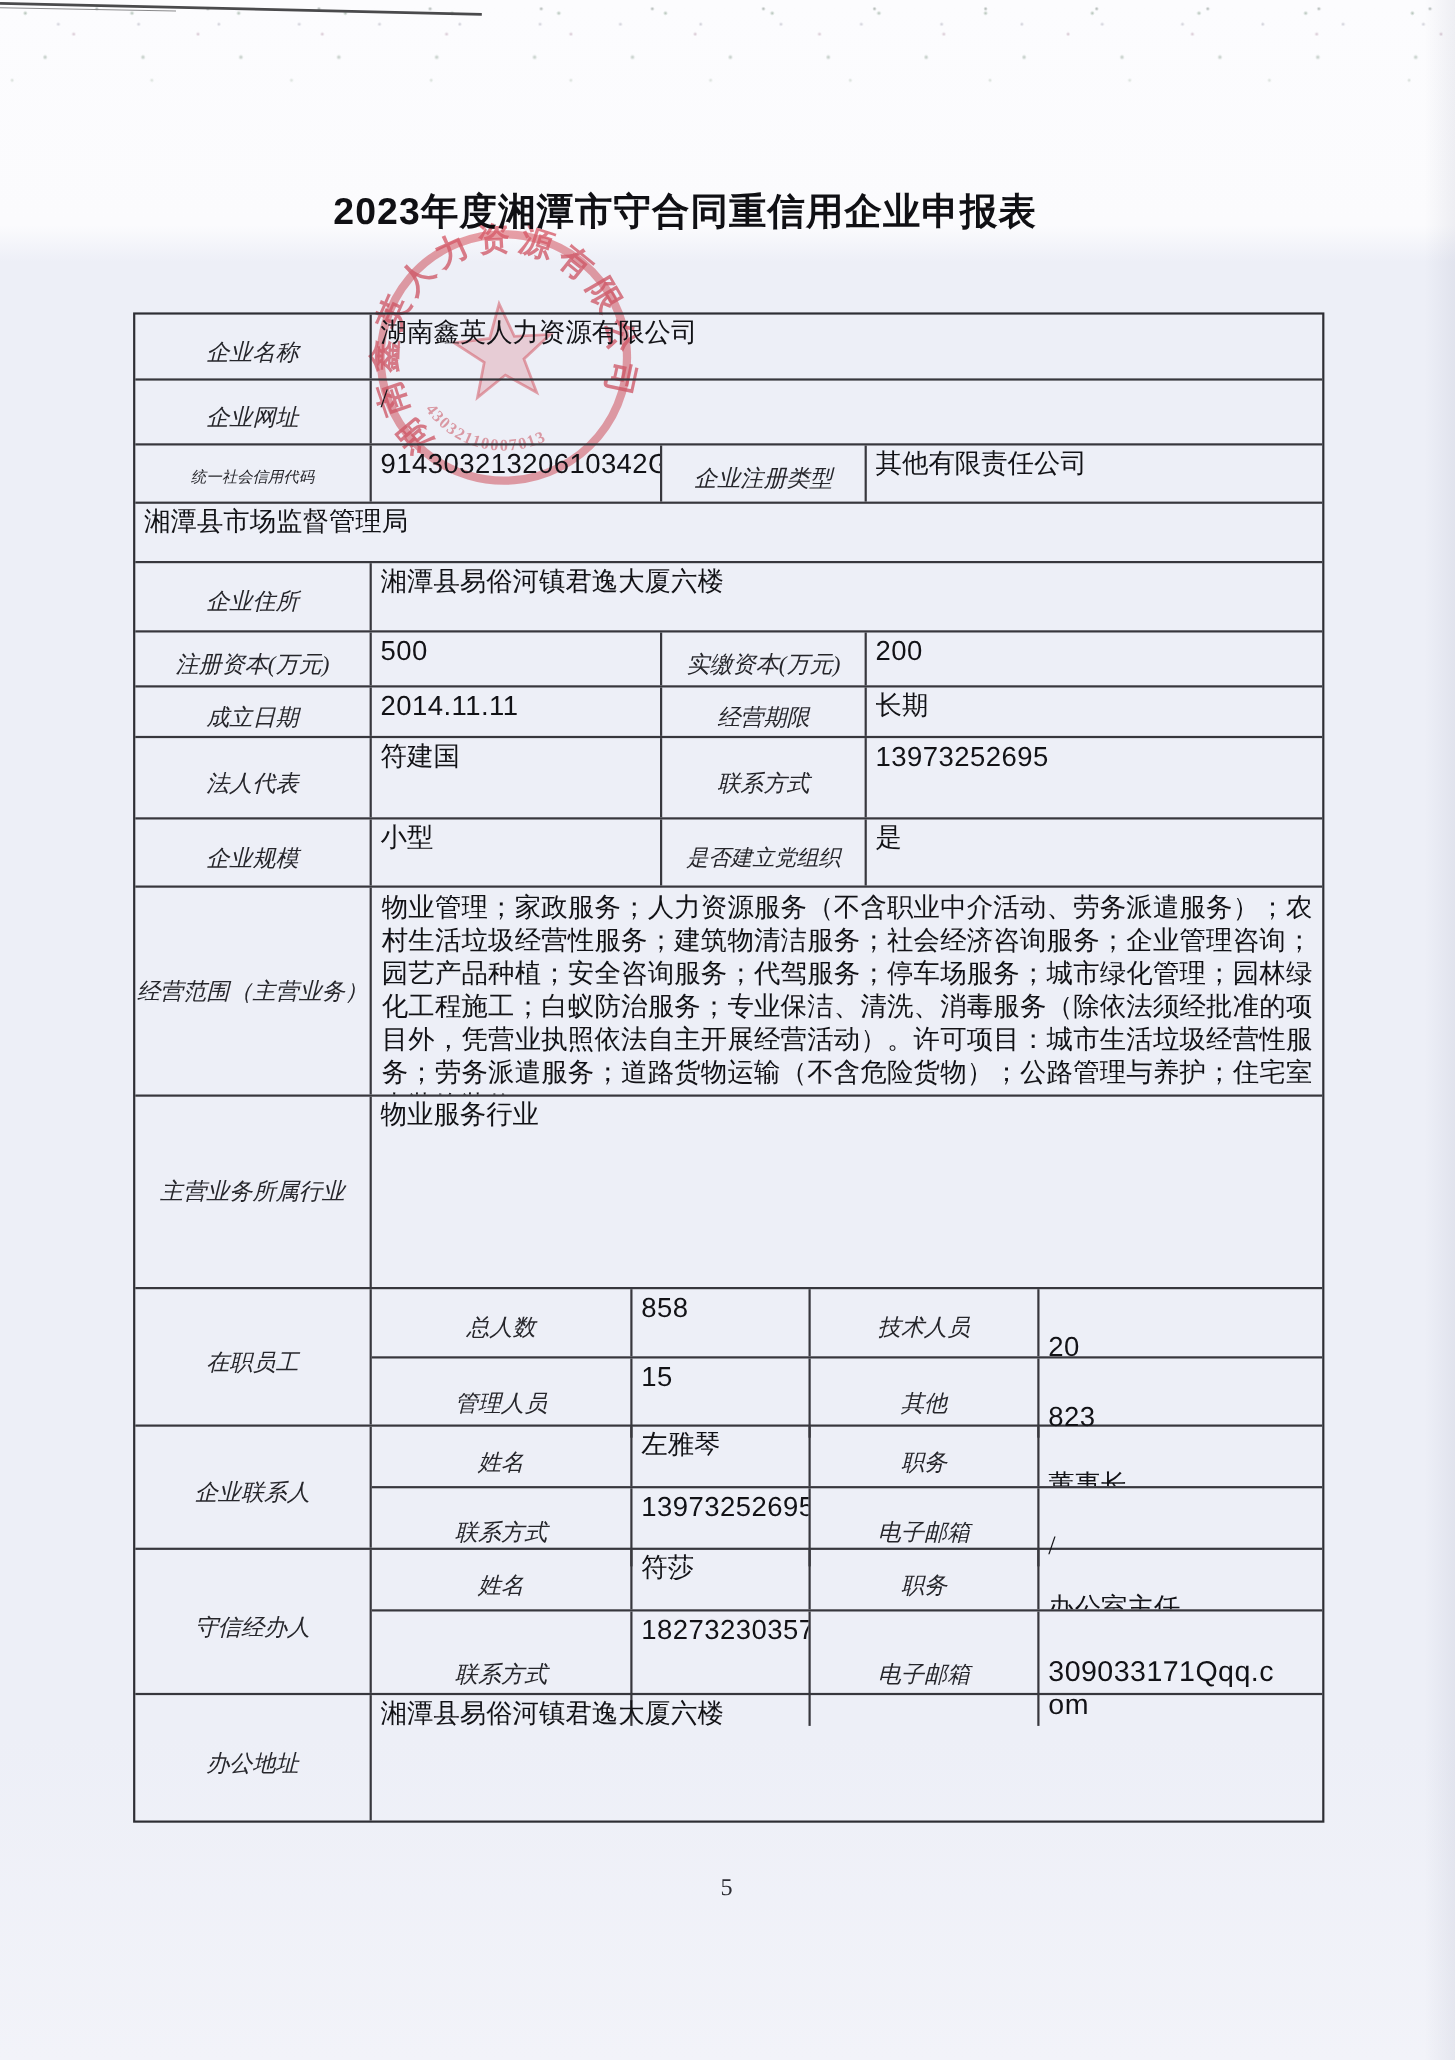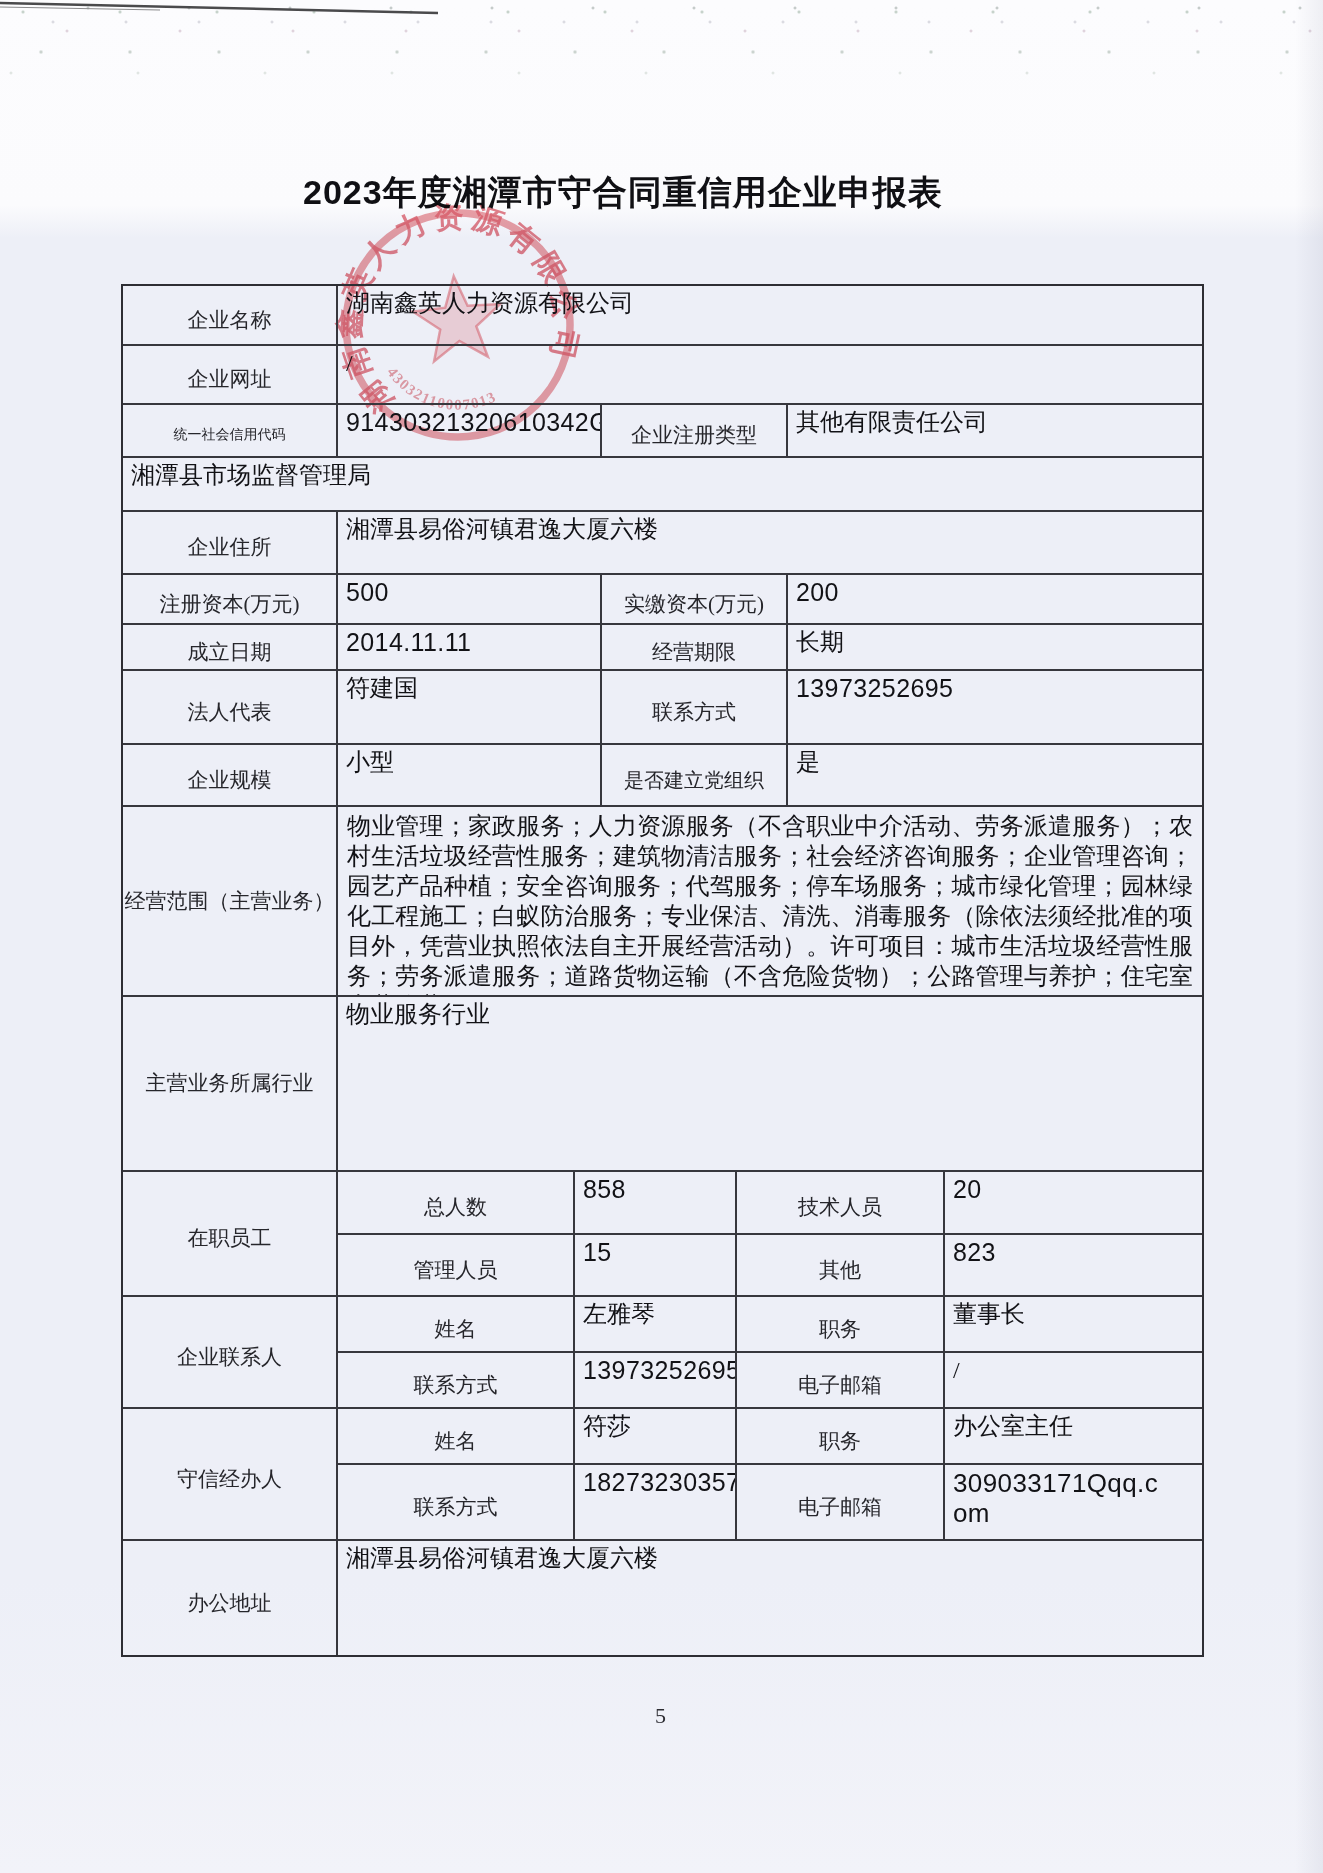--- a/index.html
+++ b/index.html
@@ -30,33 +30,33 @@
     transform:rotate(-5deg);pointer-events:none;}
   .stamp text{font-family:"Liberation Serif","DejaVu Serif",serif;font-weight:bold;}
   
   .tbl{position:absolute;left:121px;top:284px;width:1083px;box-sizing:border-box;
     border:2.5px solid #2e2e34;color:#17171a;}
   .tr{display:flex;box-sizing:border-box;border-bottom:2px solid #37373d;}
   .tr:last-child{border-bottom:none;}
   .td{box-sizing:border-box;border-right:2px solid #37373d;overflow:hidden;}
   .td.last{border-right:none;}
   .lbl{display:flex;align-items:center;justify-content:center;text-align:center;
-    padding-top:9px;font-size:21px;color:#26262b;line-height:26px;}
+    padding-top:9px;font-size:21px;color:#26262b;line-height:26px;font-style:italic;}
   .lbl.two{line-height:37px;padding-top:0;}
   .val{padding:3px 8px;font-size:24px;line-height:29px;color:#121216;}
   .num{font-family:"Liberation Sans","DejaVu Sans",sans-serif;font-size:25px;letter-spacing:.4px;}
   .w1{width:215px;flex:none;}
   .wA{flex:1;}
   .wB2{width:264px;flex:none;}
   .wB3{width:186px;flex:none;}
   .wB4{flex:1;}
   .c2{width:237px;flex:none;}
   .c3{width:162px;flex:none;}
   .c4{width:208px;flex:none;}
-  .c5{flex:1;}
+  .c5{flex:1;margin-top:36px;}
   .subcol{flex:1;display:flex;flex-direction:column;}
   .subrow{display:flex;box-sizing:border-box;border-bottom:2px solid #37373d;}
   .subrow:last-child{border-bottom:none;}
   .scope .val{text-align:justify;line-height:30px;padding:4px 9px;}
   .email-wrap{display:inline-block;max-width:218px;word-break:break-all;line-height:30px;}
   .pageno{position:absolute;left:655px;top:1703px;font-size:22px;color:#2d2d33;}
 </style>
 </head>
 <body>
 

